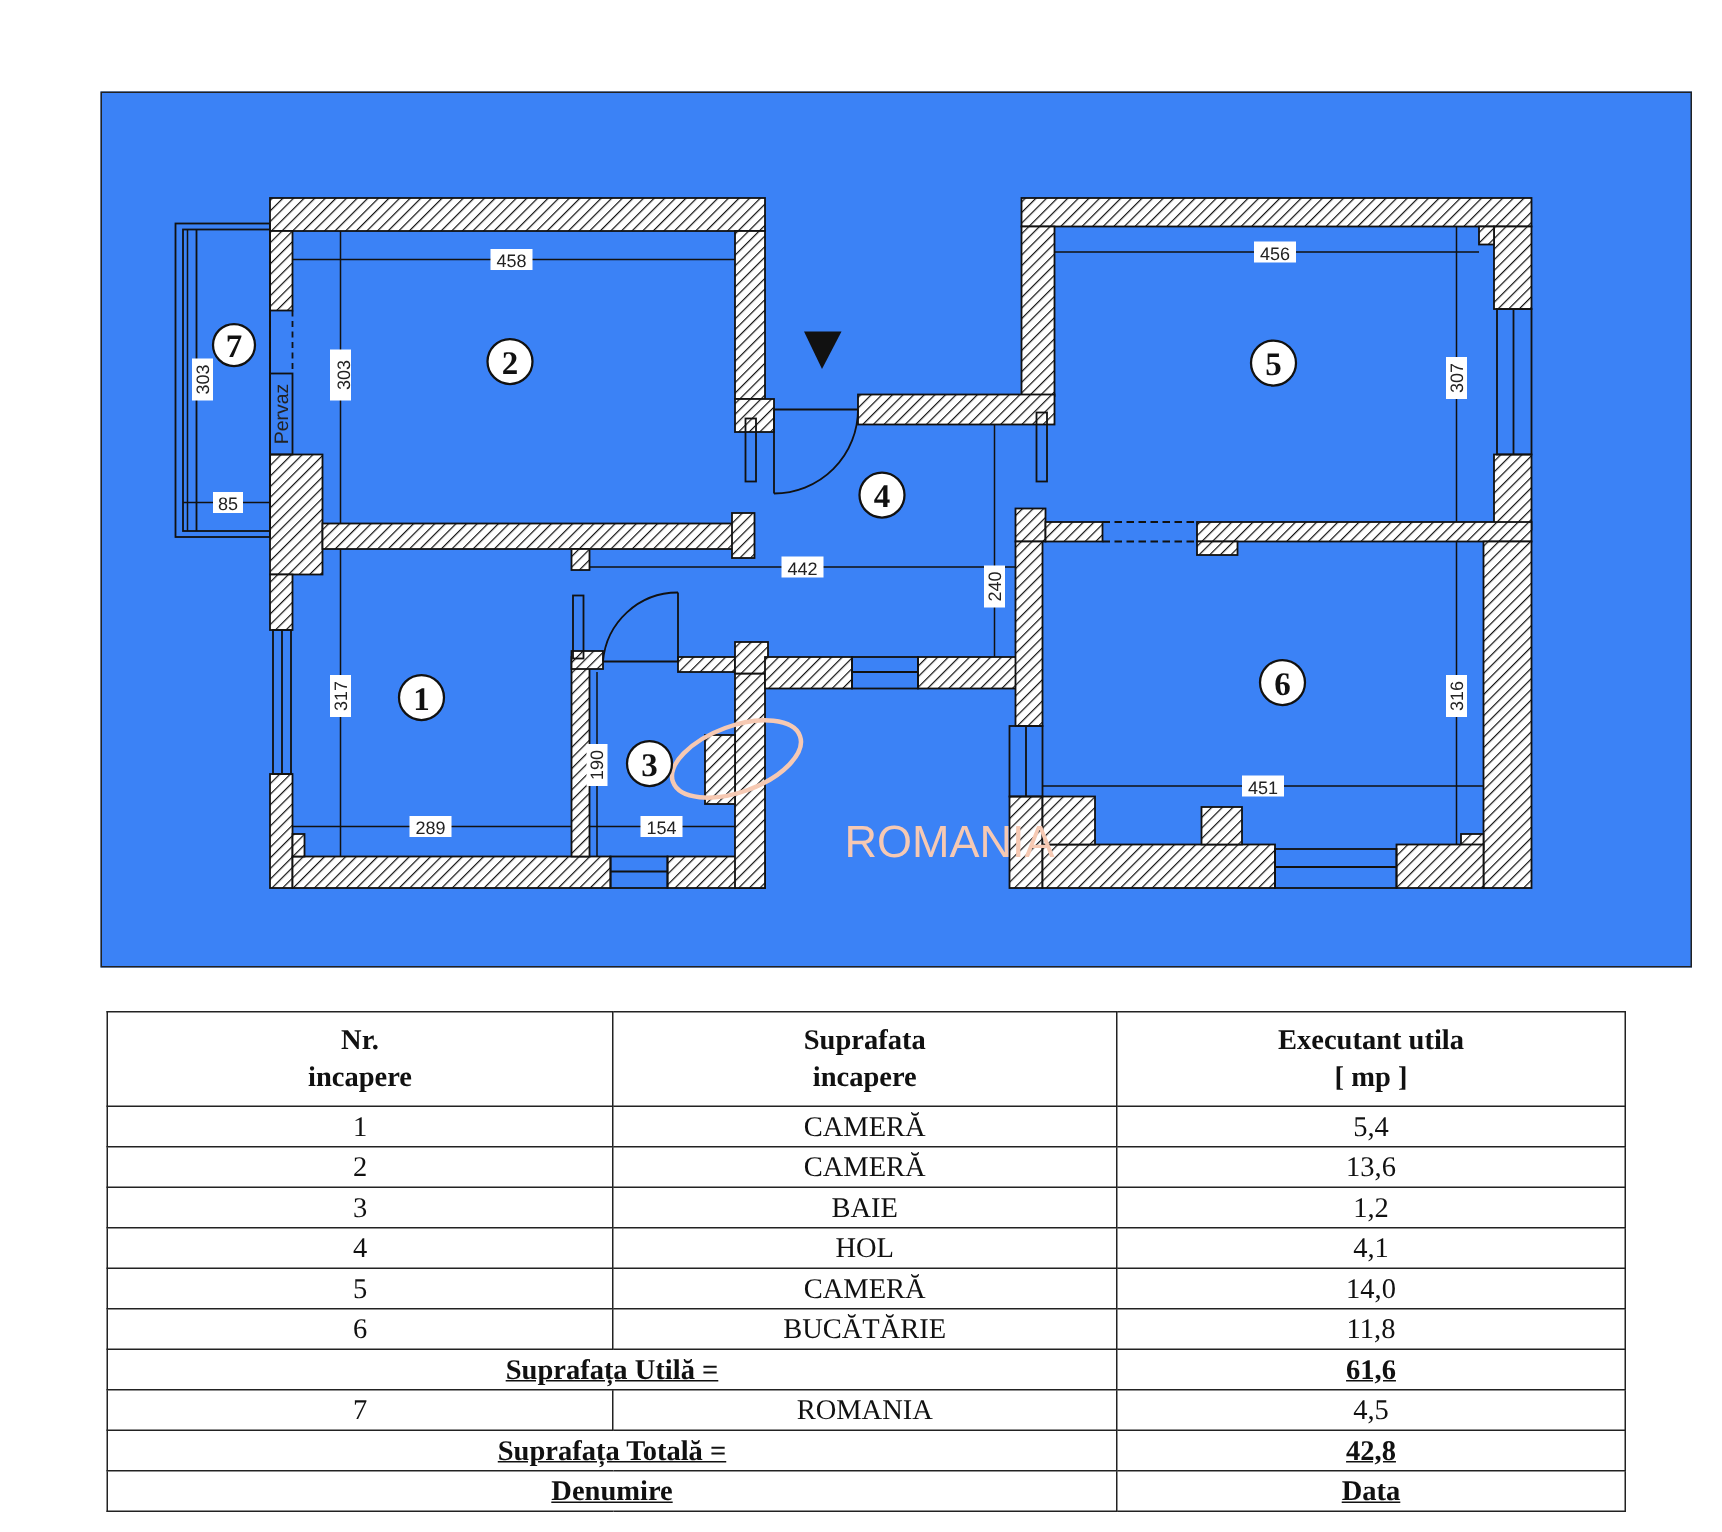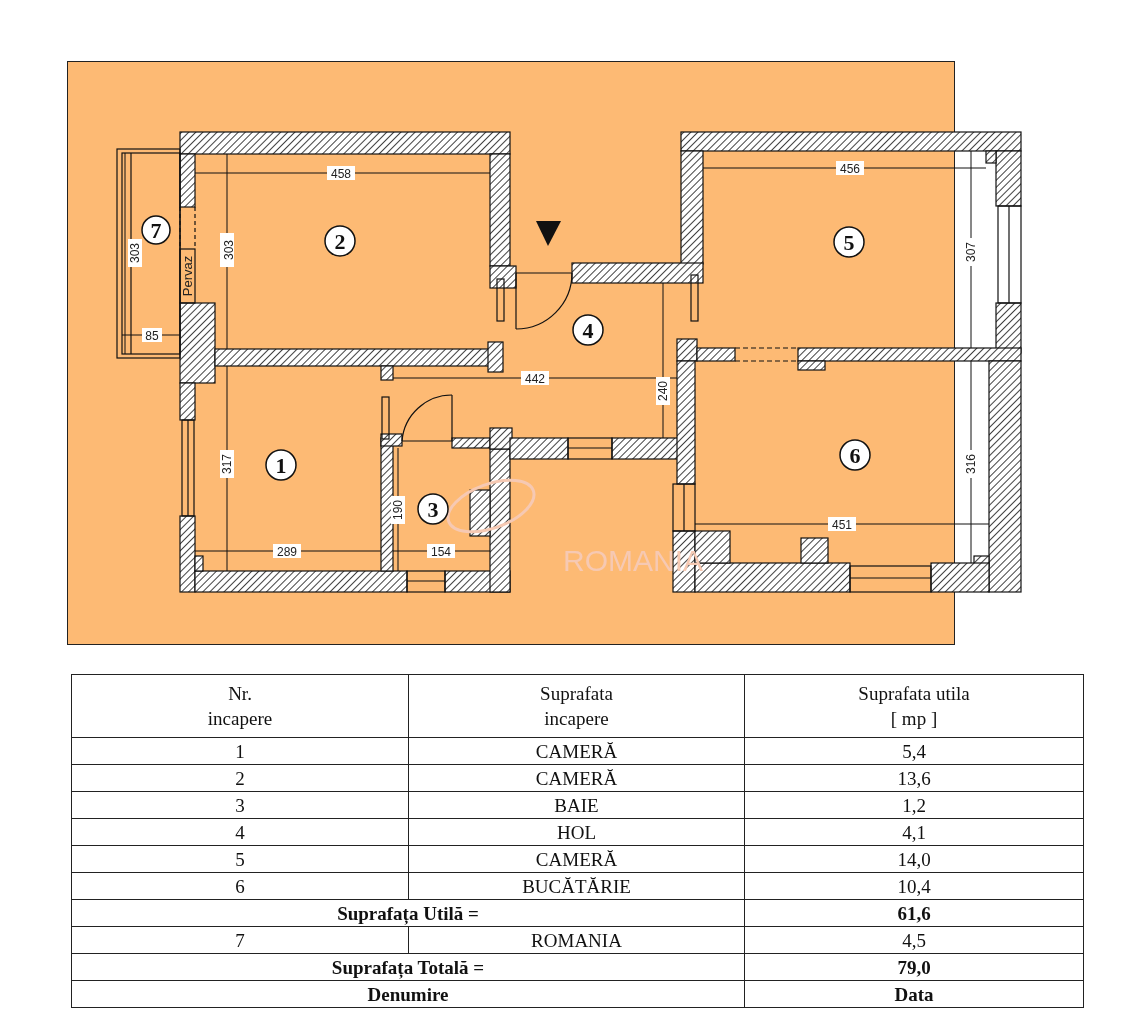--- a/index.html
+++ b/index.html
@@ -1,27 +1,27 @@
 <!DOCTYPE html>
 <html><head>
 <meta charset="utf-8">
 <style>
   html, body { margin:0; padding:0; background:#ffffff; }
   body { width:1148px; height:1021px; position:relative; overflow:hidden; font-family:"Liberation Serif", serif; color:#111; }
-  #plan-frame { position:absolute; left:67px; top:61px; width:888px; height:584px; border:1px solid #222; box-sizing:border-box; background:#fdba74; }
+  #plan-frame { position:absolute; left:67px; top:61px; width:1061px; height:584px; border:1px solid #222; box-sizing:border-box; background:#3b82f6; }
   #plan-svg { position:absolute; left:0; top:0; }
   .dim { font-family:"Liberation Sans", sans-serif; font-size:12px; fill:#222; }
   .roomnum { font-family:"Liberation Serif", serif; font-size:22px; font-weight:bold; fill:#111; }
   .pervaz { font-family:"Liberation Sans", sans-serif; font-size:13px; fill:#222; }
   .wm { font-family:"Liberation Sans", sans-serif; font-size:30px; fill:#f6c9b3; }
   #area-table { position:absolute; left:71px; top:674px; width:1012px; border-collapse:collapse; table-layout:fixed; }
   #area-table td, #area-table th { border:1px solid #222; text-align:center; font-size:19px; padding:0; line-height:21px; }
-  #area-table th { font-weight:normal; height:62px; line-height:25px;text-align:center; }
+  #area-table th { font-weight:bold; height:62px; line-height:25px;text-align:center; }
   #area-table td { height:26px; }
-  .bold { font-weight:bold; }
+  .bold { font-weight:bold;text-decoration:underline; }
   .col1 { width:337px; } .col2 { width:336px; } .col3 { width:339px; }
 </style>
 </head>
 <body>
 
 <div id="plan-frame">
 <svg id="plan-svg" width="1017" height="584" viewBox="67 61 1017 584" xmlns="http://www.w3.org/2000/svg">
   <defs>
     <pattern id="hatch" patternUnits="userSpaceOnUse" width="5" height="5" patternTransform="rotate(45)">
       <rect width="5" height="5" fill="#fff"></rect>
@@ -238,21 +238,21 @@
       <tr>
     <th>
       <div>Nr.</div>
       <div>incapere</div>
     </th>
     <th>
       <div>Suprafata</div>
       <div>incapere</div>
     </th>
     <th>
-      <div>Suprafata utila</div>
+      <div>Executant utila</div>
       <div>[ mp ]</div>
     </th>
   </tr>
   <tr>
     <td>1</td>
     <td>CAMERĂ</td>
     <td>5,4</td>
   </tr>
   <tr>
     <td>2</td>
@@ -270,33 +270,33 @@
     <td>4,1</td>
   </tr>
   <tr>
     <td>5</td>
     <td>CAMERĂ</td>
     <td>14,0</td>
   </tr>
   <tr>
     <td>6</td>
     <td>BUCĂTĂRIE</td>
-    <td>10,4</td>
+    <td>11,8</td>
   </tr>
   <tr>
     <td colspan="2" class="bold">Suprafața Utilă =</td>
     <td class="bold">61,6</td>
   </tr>
   <tr>
     <td>7</td>
     <td>ROMANIA</td>
     <td>4,5</td>
   </tr>
   <tr>
     <td colspan="2" class="bold">Suprafața Totală =</td>
-    <td class="bold">79,0</td>
+    <td class="bold">42,8</td>
   </tr>
   <tr>
     <td colspan="2" class="bold">Denumire</td>
     <td class="bold">Data</td>
   </tr>
 </tbody>
   </table>
 
 </body></html>

